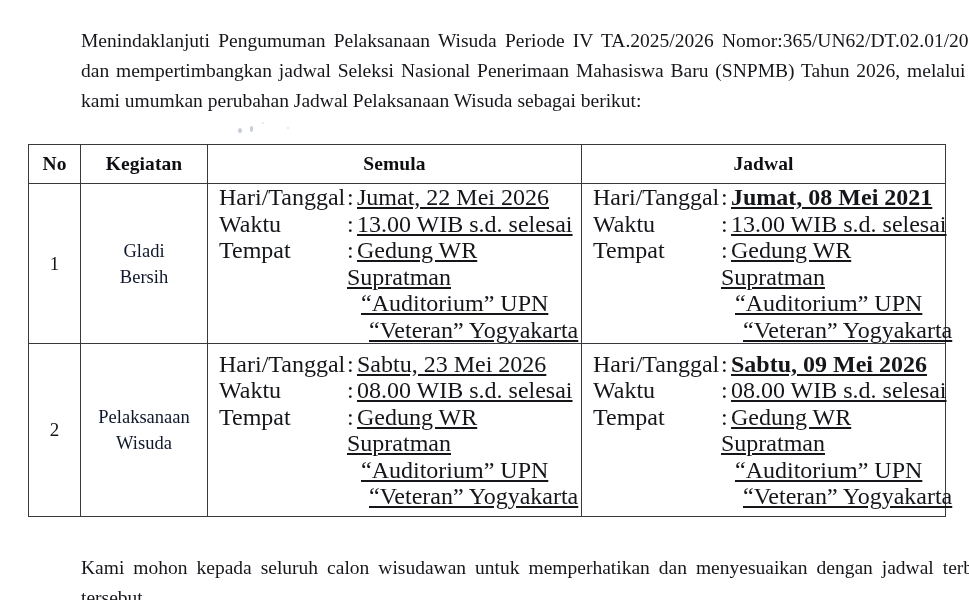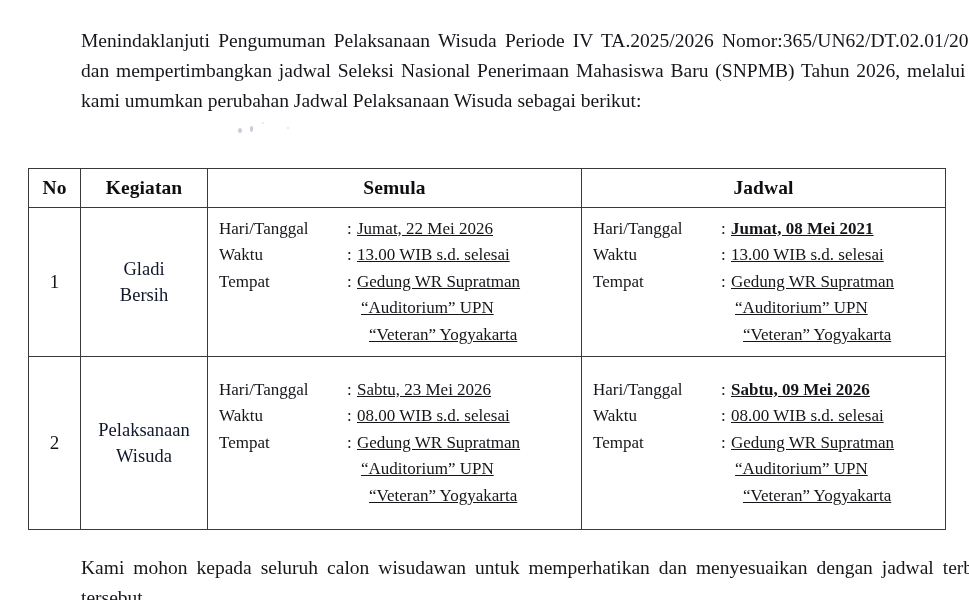--- a/index.html
+++ b/index.html
@@ -46,21 +46,20 @@
     text-align: justify;
     text-align-last: left;
   }
 
   
   .schedule-table-wrap {
     position: absolute;
     left: 28px;
     top: 144px;
     width: 917px;
-    margin-top: 24px;
   }
   table.schedule {
     border-collapse: collapse;
     width: 917px;
     table-layout: fixed;
   }
   table.schedule td,
   table.schedule th {
     border: 1.4px solid #3a3a3e;
     padding: 0;
@@ -94,21 +93,21 @@
   }
   td.cell-detail {
     vertical-align: top;
     padding: 11px 0 12px 0;
   }
 
   .detail-grid {
     display: grid;
     grid-template-columns: 128px 1fr;
     row-gap: 0;
-    font-size: 17px;
+    font-size: 24px;
     line-height: 26.5px;
     color: #15161a;
     padding-left: 11px;
   }
   .d-label { white-space: nowrap; }
   .d-value { white-space: nowrap; text-decoration: underline; }
   .d-value.wrap { white-space: normal; }
   .d-value .colon { display: inline-block; width: 10px; }
   .venue-line {
     display: block;

